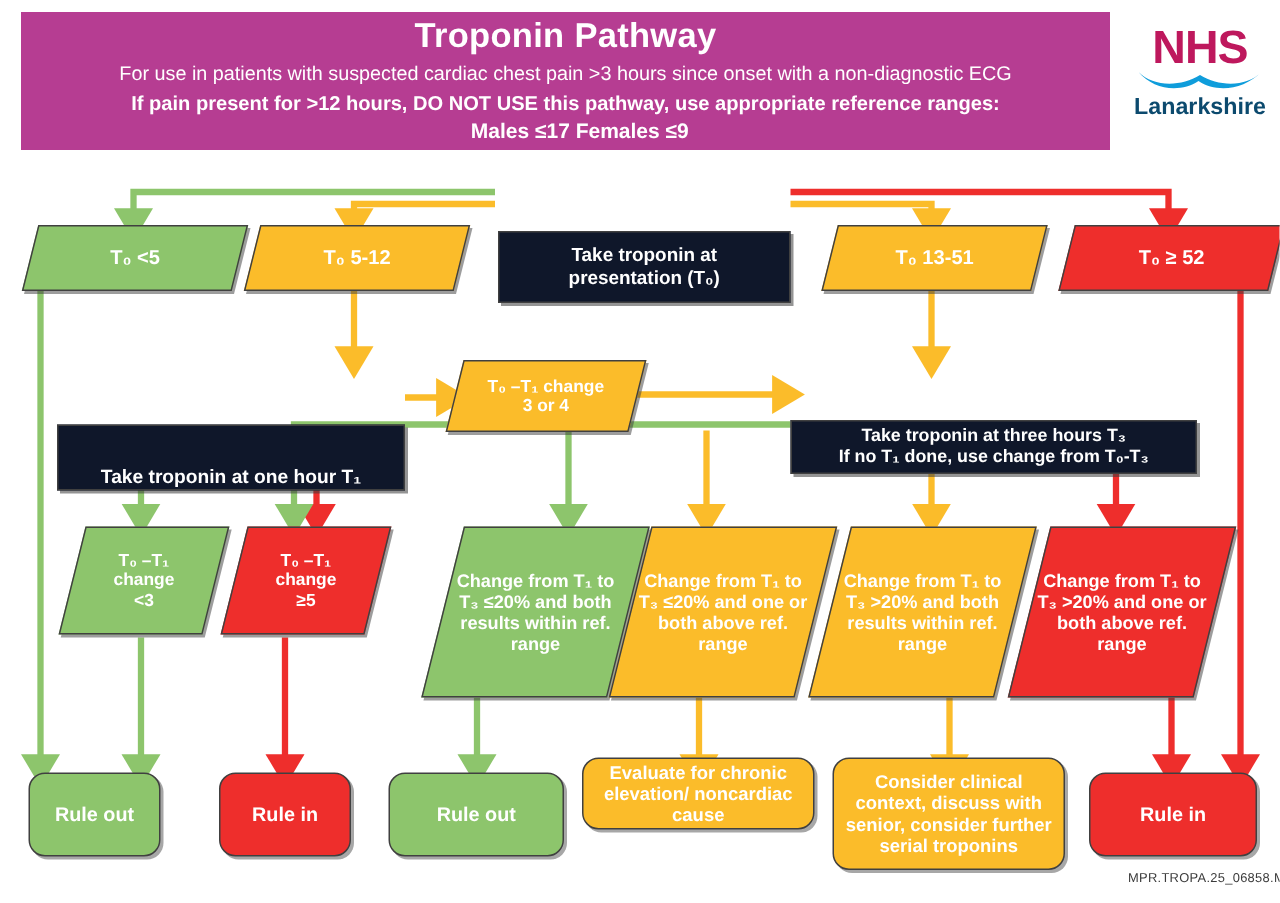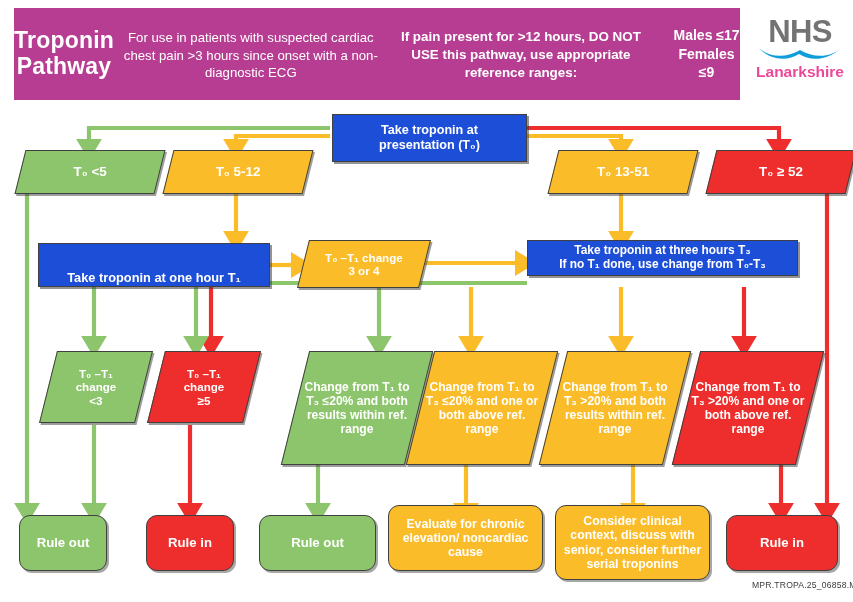--- a/index.html
+++ b/index.html
@@ -9,41 +9,41 @@
     font-family: "Liberation Sans", sans-serif;
     overflow: hidden;
   }
   #page { position: relative; width: 853px; height: 602px; background:#fff; }
 
   
   .header-band {
     position: absolute; left: 14px; top: 8px;
     width: 726px; height: 92px;
     background: #b63d92;
-    display: flex; flex-direction: row;
+    display: flex; flex-direction: column;
     align-items: center; justify-content: center;
     color: #ffffff; text-align: center;
   }
   .hdr-title { font-size: 23px; font-weight: bold; letter-spacing: .2px; line-height: 1.12; }
   .hdr-l1 { font-size: 13.2px; font-weight: normal; line-height: 1.34; margin-top: 3px; }
   .hdr-l2 { font-size: 13.4px; font-weight: bold; line-height: 1.34; margin-top: 2px;}
   .hdr-l3 { font-size: 14px; font-weight: bold; line-height: 1.34; padding-left: 19px; }
 
   
   .nhs-logo {
     position: absolute; left: 752px; top: 14px;
     width: 96px; height: 80px;
     display: flex; flex-direction: column; align-items: center;
   }
   .nhs-word {
-    font-size: 31px; font-weight: bold; color: #737373;
+    font-size: 31px; font-weight: bold; color: #be185d;
     letter-spacing: -0.6px; line-height: 1; margin-top: 2px;
   }
   .nhs-swoosh { width: 86px; height: 17px; margin-top: -1px; }
-  .nhs-sub { font-size: 15.5px; font-weight: bold; color: #ec4899; line-height: 1; margin-top: 1px; }
+  .nhs-sub { font-size: 15.5px; font-weight: bold; color: #0c4a6e; line-height: 1; margin-top: 1px; }
 
   
   #wires { position: absolute; left: 0; top: 0; width: 853px; height: 602px; }
 
   
   .node {
     position: absolute;
     display: flex; align-items: center; justify-content: center;
     text-align: center; color: #ffffff; font-weight: bold;
     line-height: 1.16; z-index: 5;
@@ -65,21 +65,21 @@
   .para {
     border: 1.6px solid #404040;
     transform: skewX(-14deg);
     box-shadow: 2px 2px 0 rgba(60,60,60,.5);
   }
   .para > .txt { transform: skewX(14deg); }
 
   .c-green  { background: #8dc56c; }
   .c-orange { background: #fbbc2a; }
   .c-red    { background: #ee2e2c; }
-  .c-blue   { background: #1d4ed8; }
+  .c-blue   { background: #0f172a; margin-top: 40px; }
 
   .footer-code {
     position: absolute; left: 752px; top: 580px;
     font-size: 8.6px; color: #3b3b3b; letter-spacing: .2px;
     font-family: "Liberation Sans", sans-serif;
   }
 </style>
 </head>
 <body>
 
@@ -240,21 +240,21 @@
   </div>
 
   <div class="node term c-red" style="left:146px; top:515px; width:88px; height:56px; font-size:13.2px;">
     <div class="txt">Rule in</div>
   </div>
 
   <div class="node term c-green" style="left:259px; top:515px; width:117px; height:56px; font-size:13.2px;">
     <div class="txt">Rule out</div>
   </div>
 
-  <div class="node term c-orange" style="left:388px; top:505px; width:155px; height:66px; font-size:12.3px;">
+  <div class="node term c-orange" style="left:388px; top:505px; width:155px; height:48px; font-size:12.3px;">
     <div class="txt">Evaluate for chronic elevation/ noncardiac cause</div>
   </div>
 
   <div class="node term c-orange" style="left:555px; top:505px; width:155px; height:75px; font-size:12.3px;">
     <div class="txt">Consider clinical context, discuss with senior, consider further serial troponins</div>
   </div>
 
   <div class="node term c-red" style="left:726px; top:515px; width:112px; height:56px; font-size:13.2px;">
     <div class="txt">Rule in</div>
   </div>

